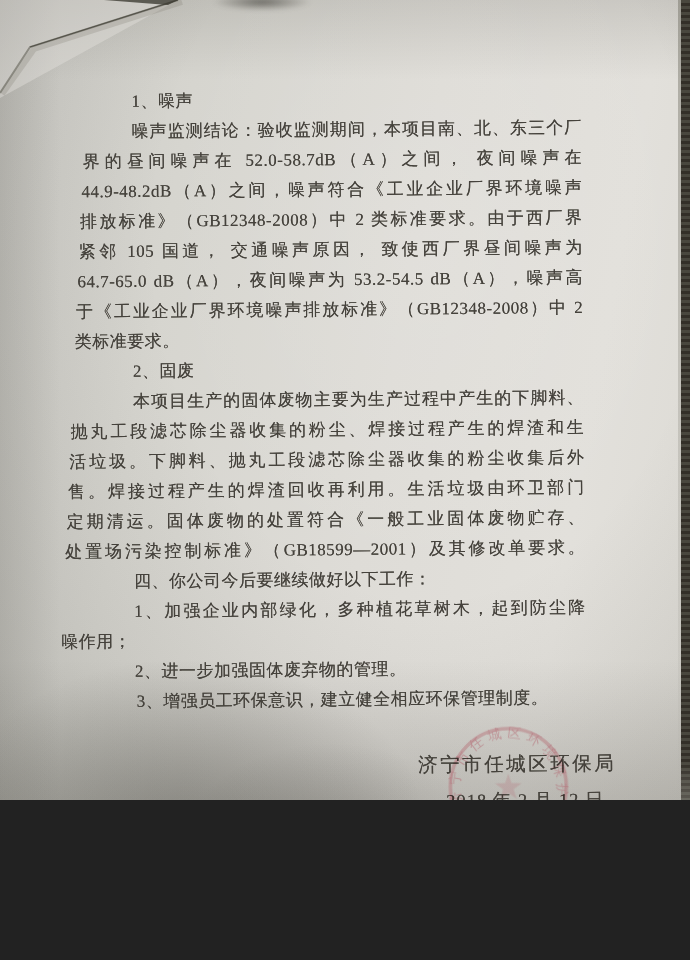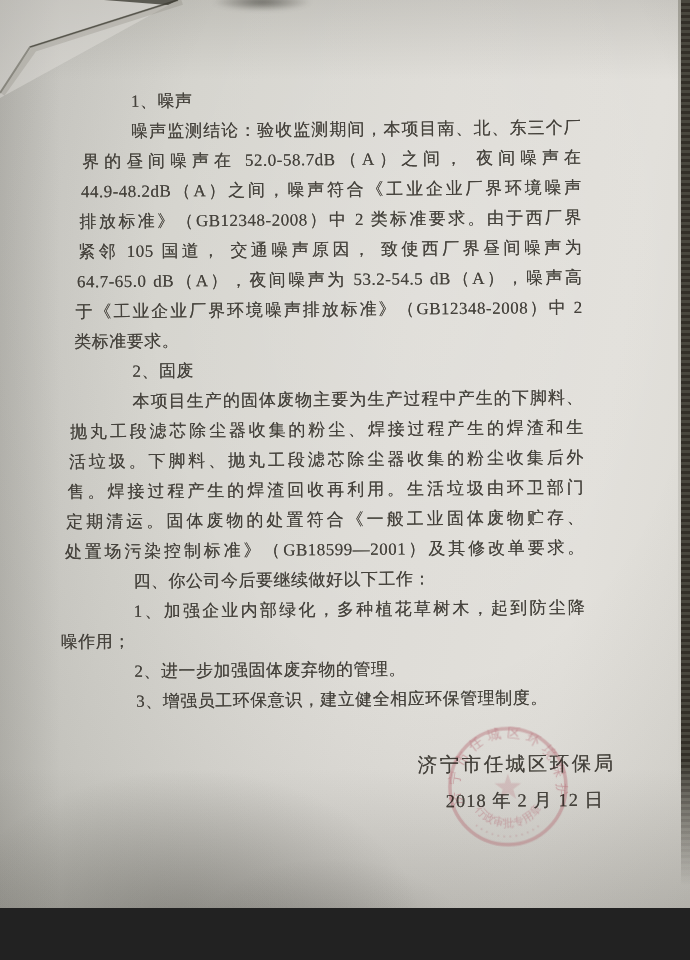--- a/index.html
+++ b/index.html
@@ -1,17 +1,17 @@
 <!DOCTYPE html>
 <html><head>
 <meta charset="utf-8">
 <style>
   html,body { margin:0; padding:0; background:#222; }
   .photo {
-    position:relative; width:690px; height:908px; overflow:hidden;
+    position:relative; width:690px; height:800px; overflow:hidden;
     font-family:"Liberation Serif","DejaVu Serif",serif;
     background:linear-gradient(100deg,#cbcac5 0%,#d6d5cf 25%,#dedcd7 55%,#e2e0db 80%,#dcdad4 100%);
   }
   .layer { position:absolute; inset:0; pointer-events:none; }
   .shade-top    { background:linear-gradient(180deg,rgba(110,108,100,.20),rgba(110,108,100,0) 80px); }
   .shade-left   { background:linear-gradient(90deg,rgba(90,88,80,.16),rgba(90,88,80,0) 60px); }
   .shade-bottom { background:linear-gradient(0deg,rgba(70,68,60,.18),rgba(70,68,60,0) 140px); }
   .vignette     { background:radial-gradient(ellipse at 62% 30%,rgba(255,255,255,.10),rgba(0,0,0,0) 45%,rgba(45,44,38,.15) 100%); }
   .blshadow     { background:radial-gradient(ellipse 330px 230px at 27% 103%,rgba(45,44,38,.30),rgba(45,44,38,0) 72%),
                              radial-gradient(ellipse 200px 140px at 48% 106%,rgba(45,44,38,.18),rgba(45,44,38,0) 75%); }

